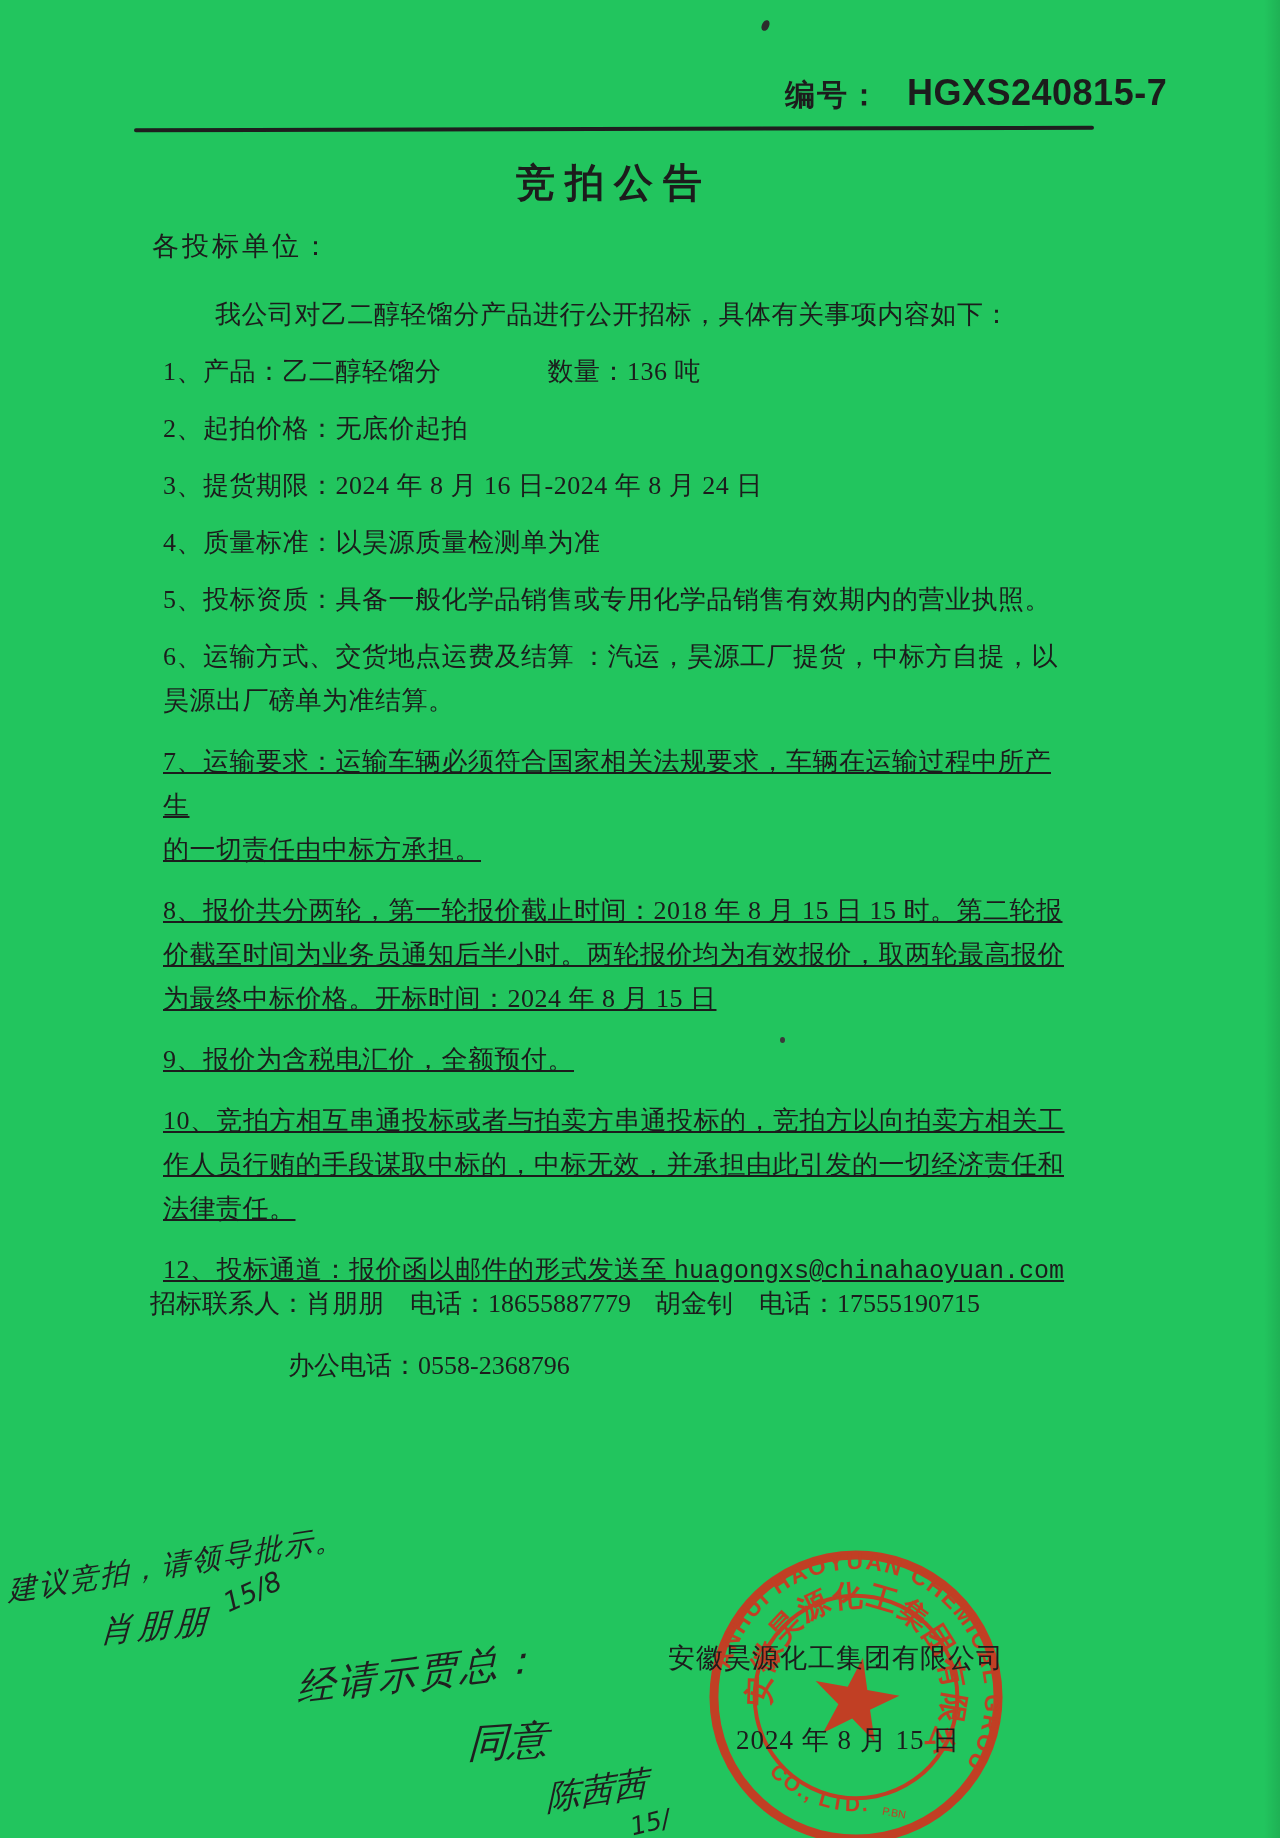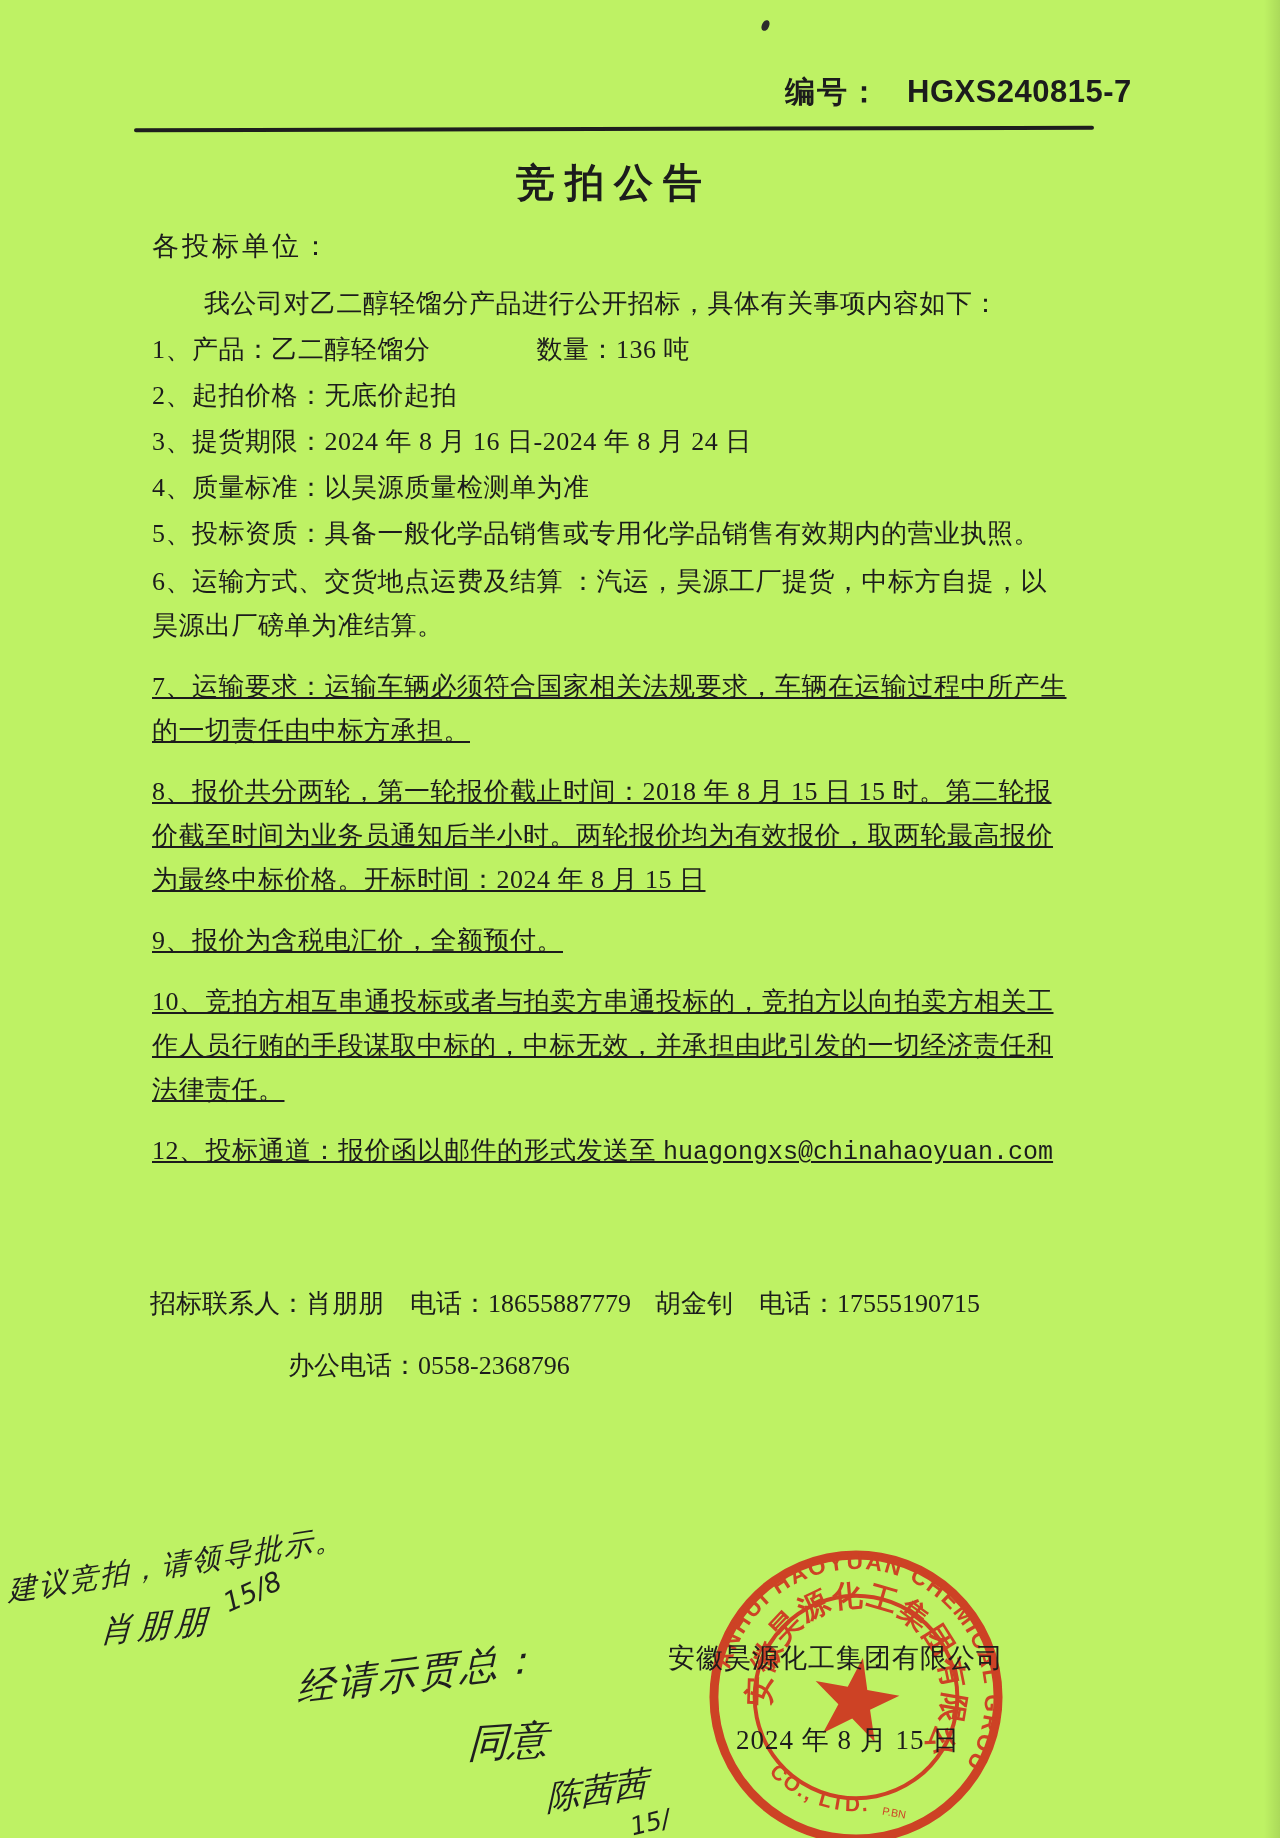--- a/index.html
+++ b/index.html
@@ -1,46 +1,46 @@
 <!DOCTYPE html>
 <html><head>
 <meta charset="utf-8">
 <style>
   html,body{margin:0;padding:0;background:#e9e9e9;}
   .page{
     position:relative;
     width:1280px;height:1838px;
-    background:#bef264;
+    background:#22c55e;
     overflow:hidden;
     font-family:"Liberation Serif","DejaVu Serif",serif;
     color:#1c1c1c;
   }
   
   .doc-number{
     position:absolute;top:72px;left:785px;
     font-family:"Liberation Sans","DejaVu Sans",sans-serif;
     font-weight:bold;display:flex;align-items:baseline;
   }
   .doc-number .lbl{font-size:30px;letter-spacing:2px;}
-  .doc-number .val{font-size:31px;margin-left:26px;letter-spacing:0.5px;}
+  .doc-number .val{font-size:36px;margin-left:26px;letter-spacing:0.5px;}
   .rule{
     position:absolute;top:127px;left:134px;width:960px;height:4px;
     background:#1e1e1e;transform:rotate(-0.15deg);border-radius:2px;
   }
   .title{
     position:absolute;top:156px;left:150px;width:928px;
     text-align:center;font-size:39px;font-weight:bold;letter-spacing:10px;
   }
   .salutation{position:absolute;top:228px;left:152px;font-size:27px;letter-spacing:3px;}
   
   .body{
     position:absolute;top:280px;left:150px;width:930px;
     font-size:26px;line-height:44px;letter-spacing:0.5px;
   }
-  .para{margin:2px;}
+  .para{margin:13px;}
   .para.indent{text-indent:2em;}
   .para.g-small{margin-top:4px;}
   .para.g-big{margin-top:17px;text-decoration:underline;}
   .email{font-family:"Liberation Mono","DejaVu Sans Mono",monospace;font-size:25px;letter-spacing:0;}
   
   .contacts{position:absolute;top:1286px;left:150px;width:930px;font-size:26px;}
   .contacts .right{position:absolute;left:505px;top:0;}
   .contacts .sp{display:inline-block;width:26px;}
   .office{position:absolute;top:1348px;left:288px;font-size:26px;}
   

